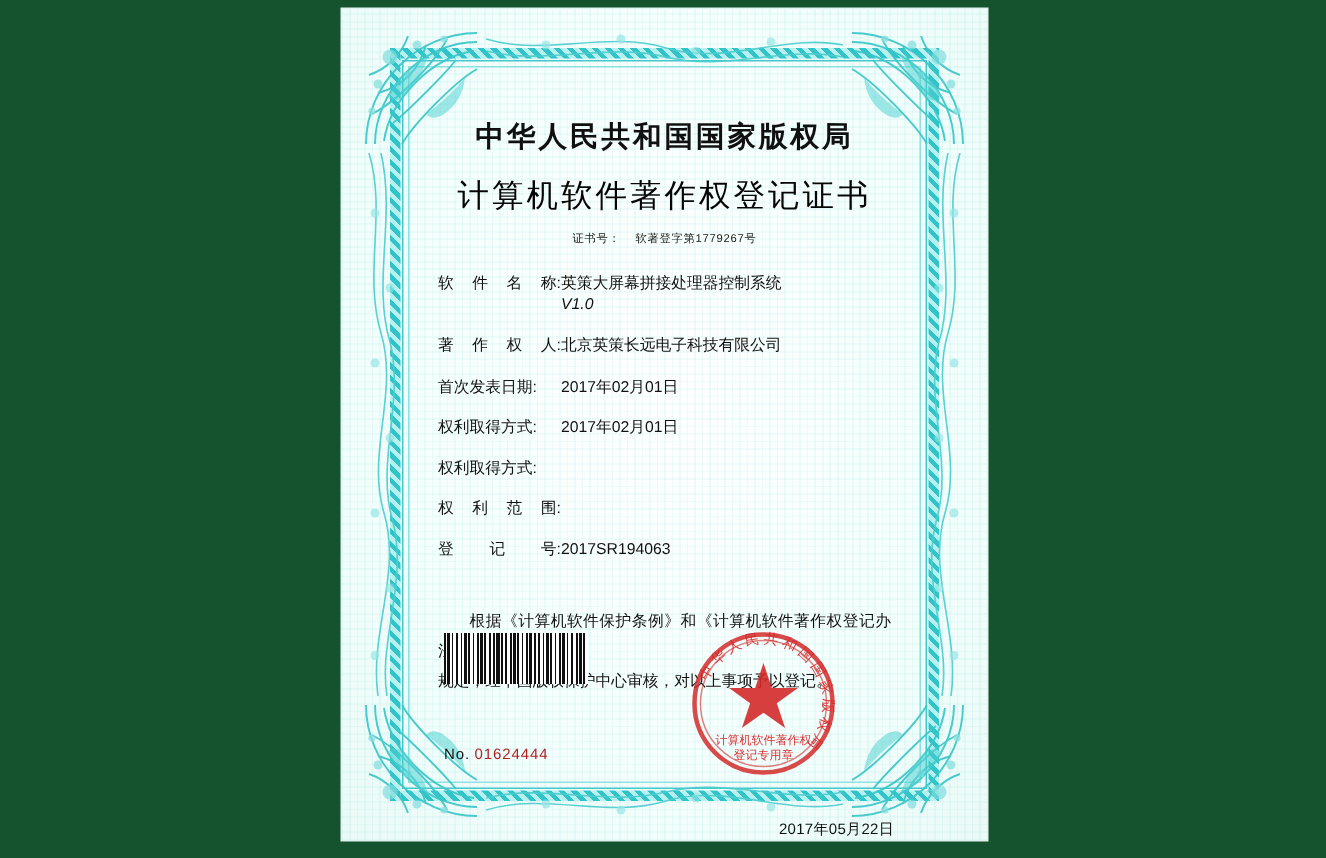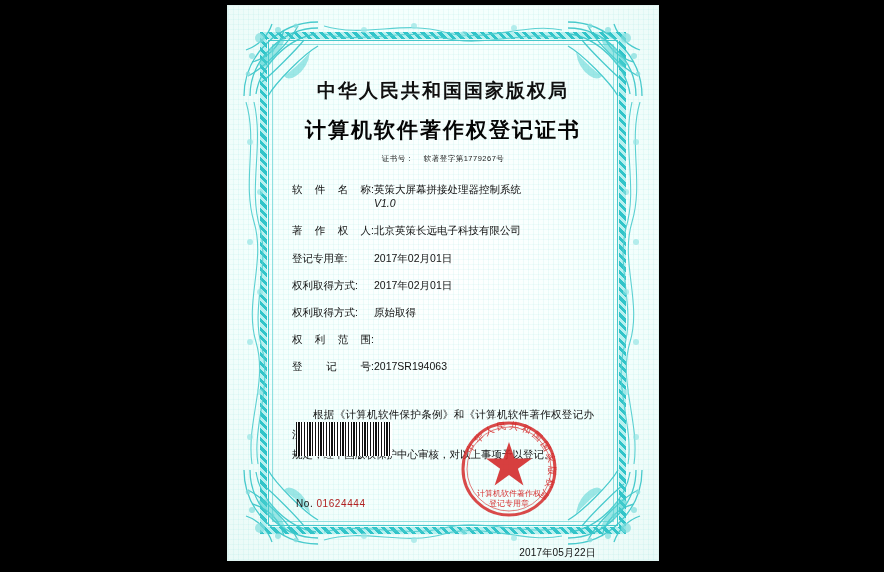--- a/index.html
+++ b/index.html
@@ -11,21 +11,21 @@
     width: 884px;
     height: 572px;
     font-family: "Liberation Sans", sans-serif;
     overflow: hidden;
   }
 
   #certificate-page {
     position: relative;
     width: 884px;
     height: 572px;
-    background: #000000;
+    background: #14532d;
   }
 
   
   .sheet {
     position: absolute;
     left: 228px;
     top: 6px;
     width: 430px;
     height: 554px;
     background: #fbfffe;
@@ -115,21 +115,21 @@
     font-size: 19px;
     letter-spacing: 2px;
     color: #101010;
     font-weight: 700;
   }
   .title-sub {
     font-family: "DejaVu Serif", "Liberation Serif", serif;
     font-size: 21px;
     letter-spacing: 2px;
     color: #050505;
-    font-weight: 700;
+    font-weight: 400;
     margin-top: 12px;
   }
 
   .cert-no {
     margin-top: 10px;
     text-align: center;
     font-size: 7.5px;
     color: #1a1a1a;
     letter-spacing: .5px;
   }
@@ -433,32 +433,31 @@
           <div class="field-label spread">
             <span>著</span>
             <span>作</span>
             <span>权</span>
             <span>人:</span>
           </div>
           <div class="field-value">北京英策长远电子科技有限公司</div>
         </div>
 
         <div class="field-row">
-          <div class="field-label">登记专用章:</div>
+          <div class="field-label">首次发表日期:</div>
           <div class="field-value">2017年02月01日</div>
         </div>
 
         <div class="field-row">
           <div class="field-label">权利取得方式:</div>
           <div class="field-value">2017年02月01日</div>
         </div>
 
         <div class="field-row">
           <div class="field-label">权利取得方式:</div>
-          <div class="field-value">原始取得</div>
         </div>
 
         <div class="field-row">
           <div class="field-label spread">
             <span>权</span>
             <span>利</span>
             <span>范</span>
             <span>围:</span>
           </div>
         </div>

